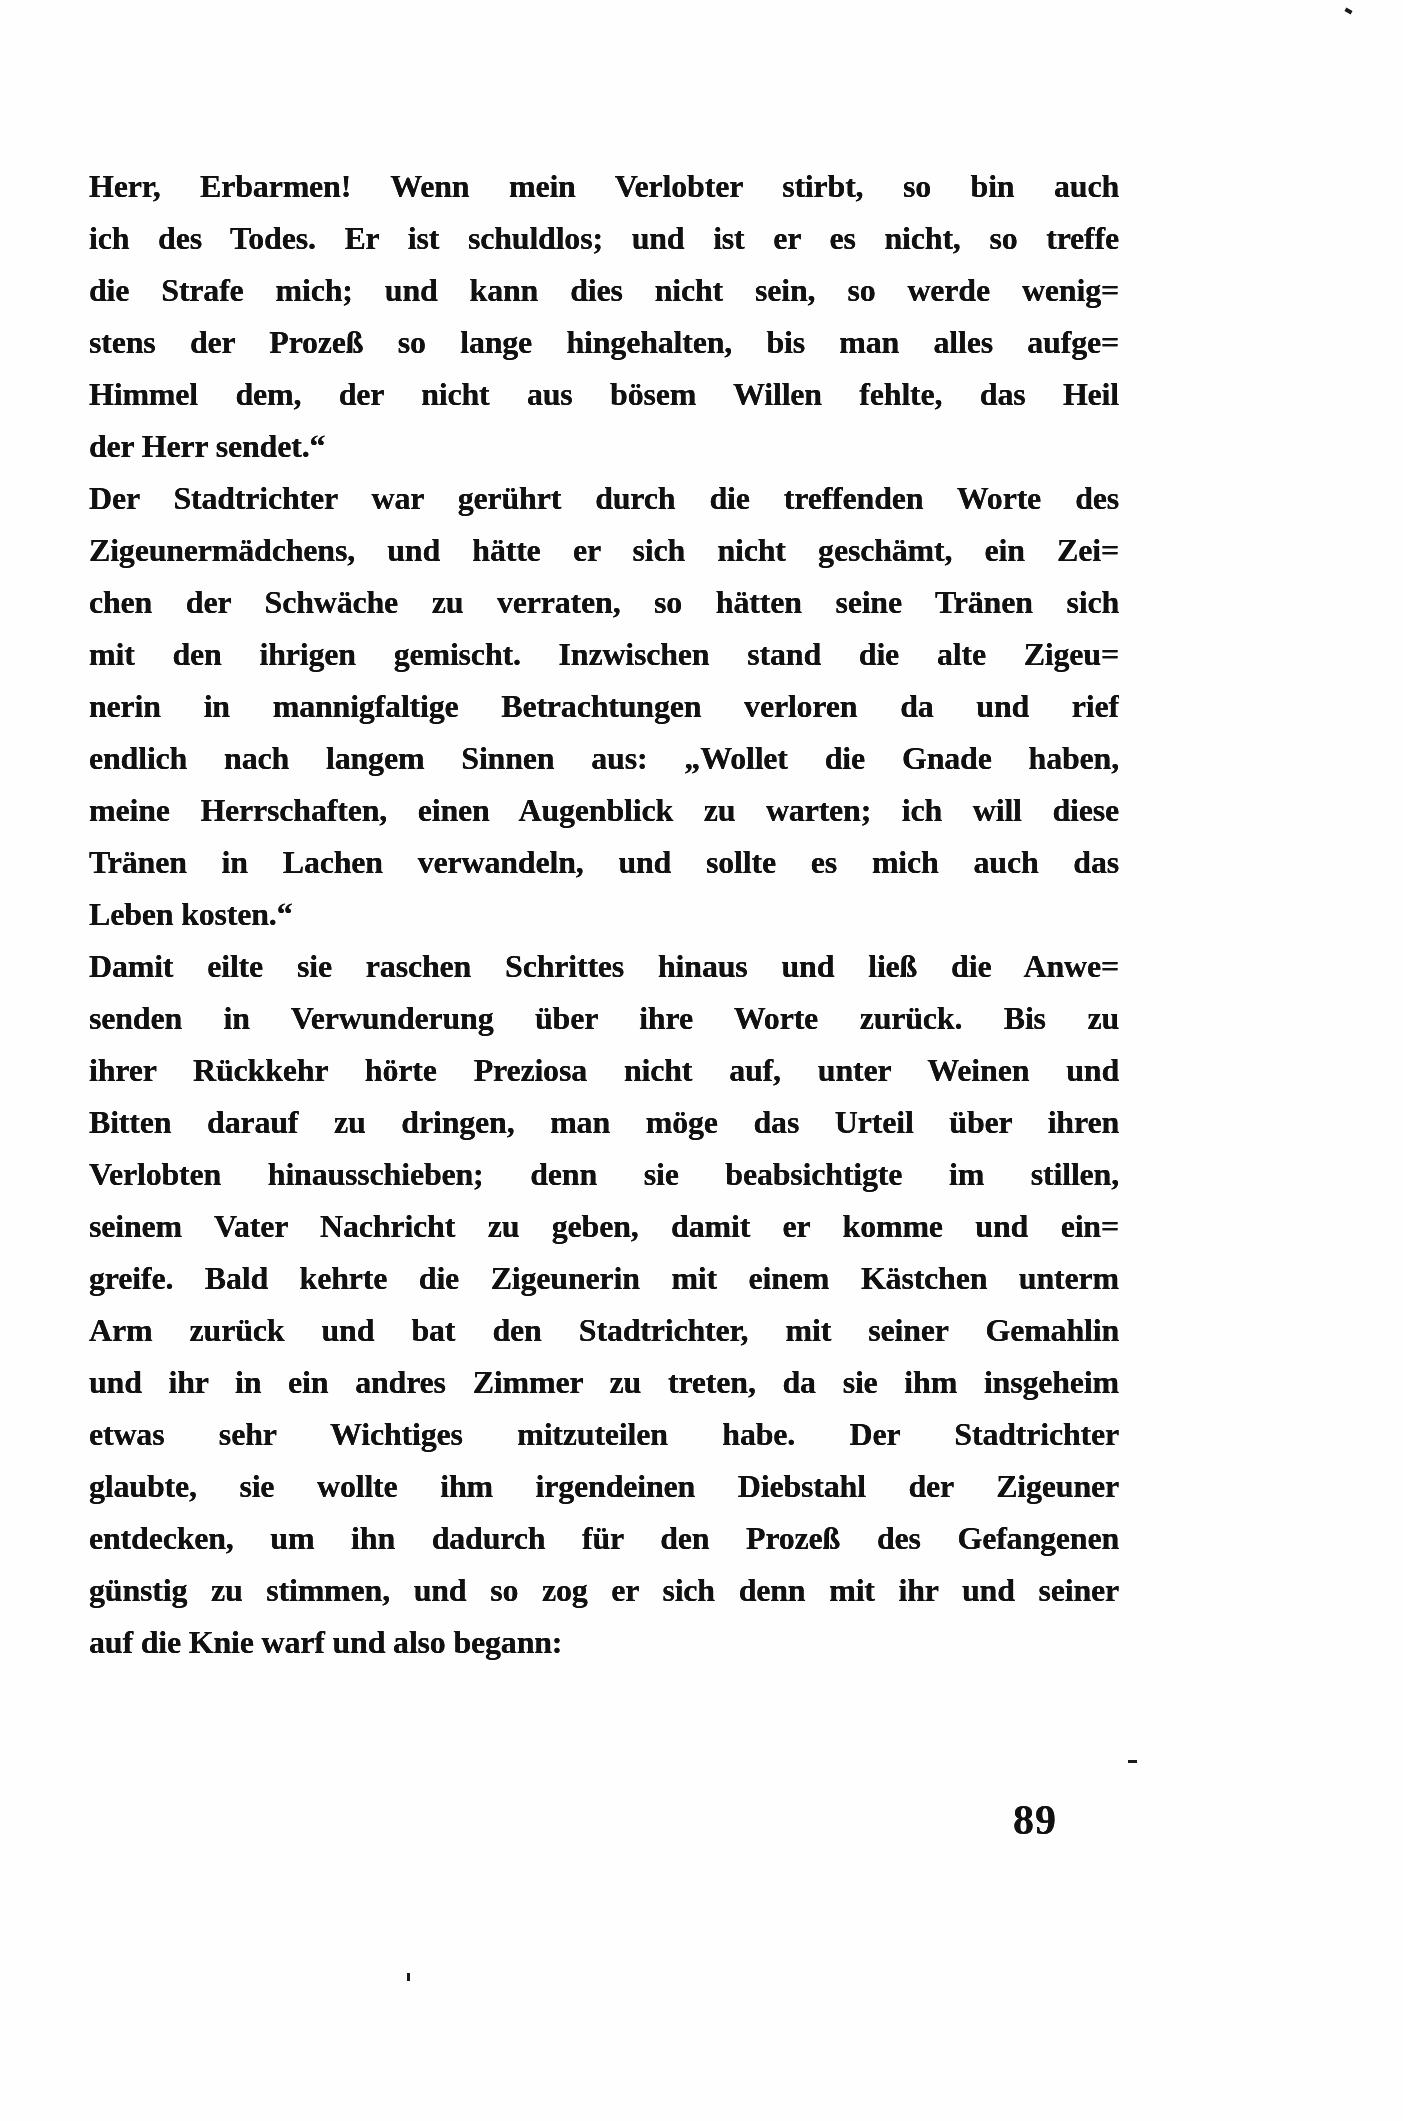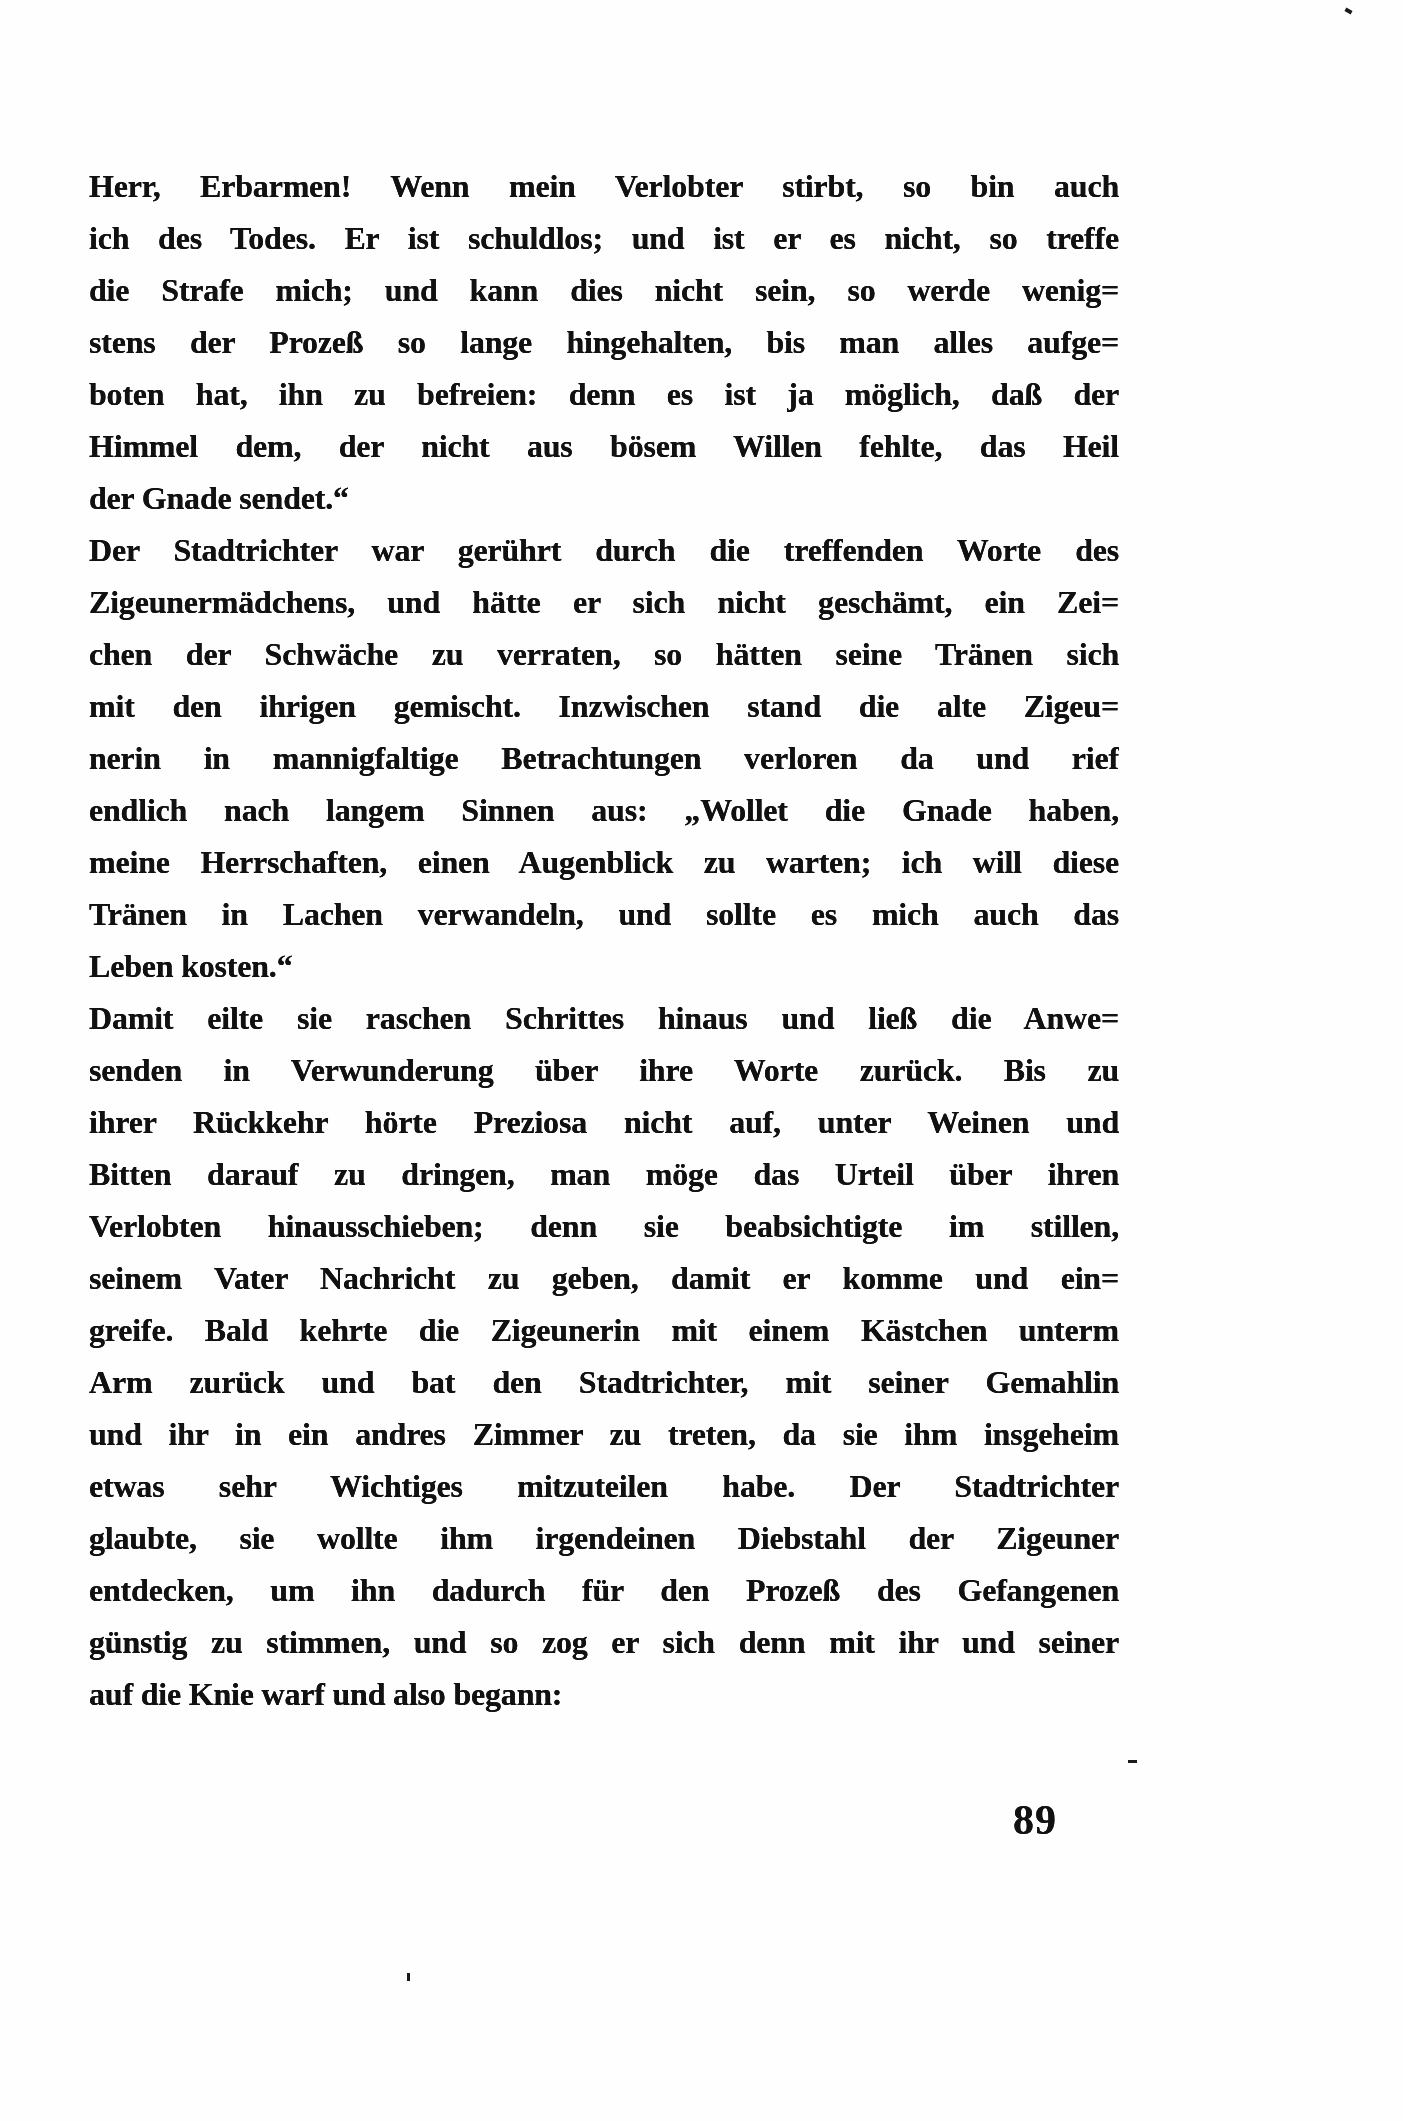--- a/index.html
+++ b/index.html
@@ -69,23 +69,22 @@
   <div class="speck speck-2"></div>
   <div class="speck speck-3"></div>
 
   <div class="text-block">
 
     <div class="paragraph">
       <div class="line">Herr, Erbarmen! Wenn mein Verlobter stirbt, so bin auch</div>
       <div class="line">ich des Todes. Er ist schuldlos; und ist er es nicht, so treffe</div>
       <div class="line">die Strafe mich; und kann dies nicht sein, so werde wenig=</div>
       <div class="line">stens der Prozeß so lange hingehalten, bis man alles aufge=</div>
-      <div class="line">boten hat, ihn zu befreien: denn es ist ja möglich, daß der</div>
       <div class="line">Himmel dem, der nicht aus bösem Willen fehlte, das Heil</div>
-      <div class="line para-end">der Gnade sendet.“</div>
+      <div class="line para-end">der Herr sendet.“</div>
     </div>
 
     <div class="paragraph">
       <div class="line">Der Stadtrichter war gerührt durch die treffenden Worte des</div>
       <div class="line">Zigeunermädchens, und hätte er sich nicht geschämt, ein Zei=</div>
       <div class="line">chen der Schwäche zu verraten, so hätten seine Tränen sich</div>
       <div class="line">mit den ihrigen gemischt. Inzwischen stand die alte Zigeu=</div>
       <div class="line">nerin in mannigfaltige Betrachtungen verloren da und rief</div>
       <div class="line">endlich nach langem Sinnen aus: „Wollet die Gnade haben,</div>
       <div class="line">meine Herrschaften, einen Augenblick zu warten; ich will diese</div>

